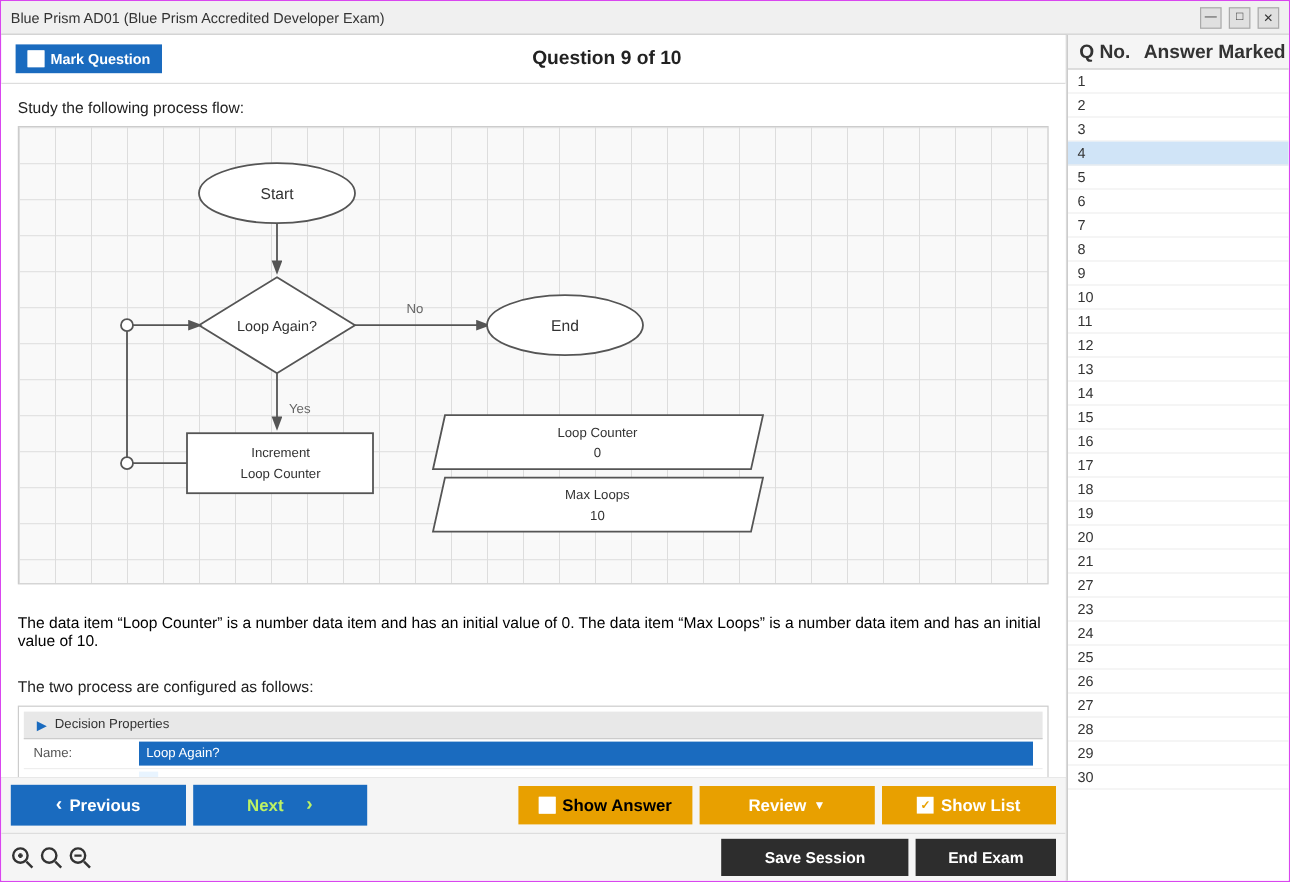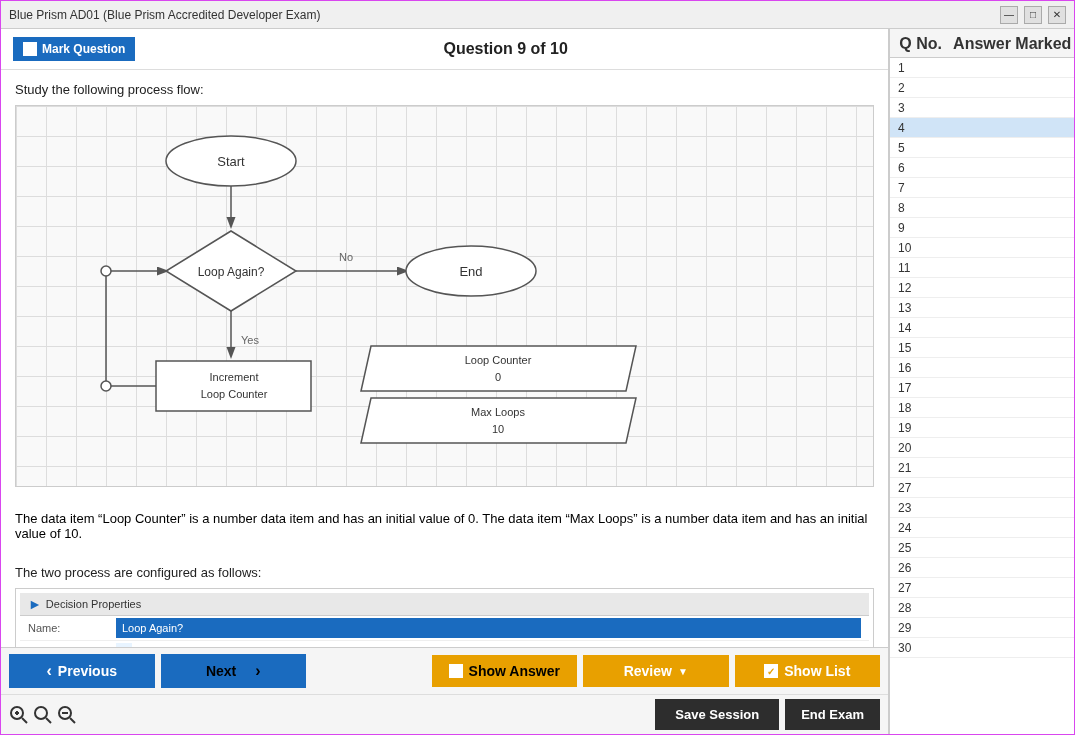--- a/index.html
+++ b/index.html
@@ -33,27 +33,27 @@
     .flowchart-svg { display: block; }
 
     
     .properties-area { border: 1px solid #ccc; background: #fff; margin-top: 8px; padding: 4px; }
     .properties-header { background: #e8e8e8; padding: 3px 8px; font-size: 11px; color: #333; display: flex; align-items: center; gap: 4px; border-bottom: 1px solid #ccc; }
     .properties-row { display: flex; align-items: center; padding: 2px 8px; border-bottom: 1px solid #eee; }
     .properties-label { width: 88px; font-size: 11px; color: #555; }
     .properties-value { flex: 1; background: #1a6bbf; color: #fff; padding: 2px 6px; font-size: 11px; height: 20px; display: flex; align-items: center; }
     .properties-desc { font-size: 11px; color: #555; padding: 2px 8px; background: #e8f4ff; height: 20px; display: flex; align-items: center; }
     .btn-prev { background: #1a6bbf; color: #fff; border: none; padding: 8px 16px; font-size: 14px; font-weight: bold; cursor: pointer; display: flex; align-items: center; gap: 6px; flex: 1; justify-content: center; max-width: 155px; }
-    .btn-next { background: #1a6bbf; color: #000000; border: none; padding: 8px 16px; font-size: 14px; font-weight: bold; cursor: pointer; display: flex; align-items: center; gap: 19px; flex: 1; justify-content: center; max-width: 155px; }
+    .btn-next { background: #1a6bbf; color: #bef264; border: none; padding: 8px 16px; font-size: 14px; font-weight: bold; cursor: pointer; display: flex; align-items: center; gap: 19px; flex: 1; justify-content: center; max-width: 155px; }
     .btn-show-answer { background: #e8a000; color: #000000; border: none; padding: 8px 16px; font-size: 14px; font-weight: bold; cursor: pointer; display: flex; align-items: center; gap: 6px; flex: 1; justify-content: center; max-width: 155px; margin-left: auto; }
     .btn-review { background: #e8a000; color: #fff; border: none; padding: 8px 16px; font-size: 14px; font-weight: bold; cursor: pointer; display: flex; align-items: center; gap: 6px; flex: 1; justify-content: center; max-width: 155px; }
     .btn-show-list { background: #e8a000; color: #fff; border: none; padding: 8px 16px; font-size: 14px; font-weight: bold; cursor: pointer; display: flex; align-items: center; gap: 6px; flex: 1; justify-content: center; max-width: 155px; }
     .zoom-btn { background: none; border: none; cursor: pointer; font-size: 16px; color: #333; display: flex; align-items: center; }
-    .btn-save { background: #2d2d2d; color: #fff; border: none; padding: 8px 20px; font-size: 13px; font-weight: bold; cursor: pointer; }
-    .btn-end { background: #2d2d2d; color: #fff; border: none; padding: 8px 16px; font-size: 13px; font-weight: bold; cursor: pointer; display: flex; align-items: center; gap: 6px; }
+    .btn-save { background: #2d2d2d; color: #fff; border: none; padding: 8px 36px; font-size: 13px; font-weight: bold; cursor: pointer; }
+    .btn-end { background: #2d2d2d; color: #fff; border: none; padding: 8px 27px; font-size: 13px; font-weight: bold; cursor: pointer; display: flex; align-items: center; gap: 6px; }
 
     
     .right-panel { width: 185px; display: flex; flex-direction: column; background: #fff; border-left: 1px solid #ccc; }
     .right-panel-header { display: flex; padding: 6px 0 4px 0; border-bottom: 1px solid #ccc; background: #f5f5f5; }
     .right-panel-header span { flex: 1; text-align: center; font-size: 16px; font-weight: bold; color: #333; }
     .right-panel-list { flex: 1; overflow-y: scroll; }
     .q-row { display: flex; align-items: center; height: 20px; border-bottom: 1px solid #eee; }
     .q-row.current { background: #d0e4f7; }
     .q-num { width: 40px; padding-left: 8px; font-size: 12px; color: #333; }
     .q-answer { flex: 1; padding-left: 4px; font-size: 12px; color: #333; }

